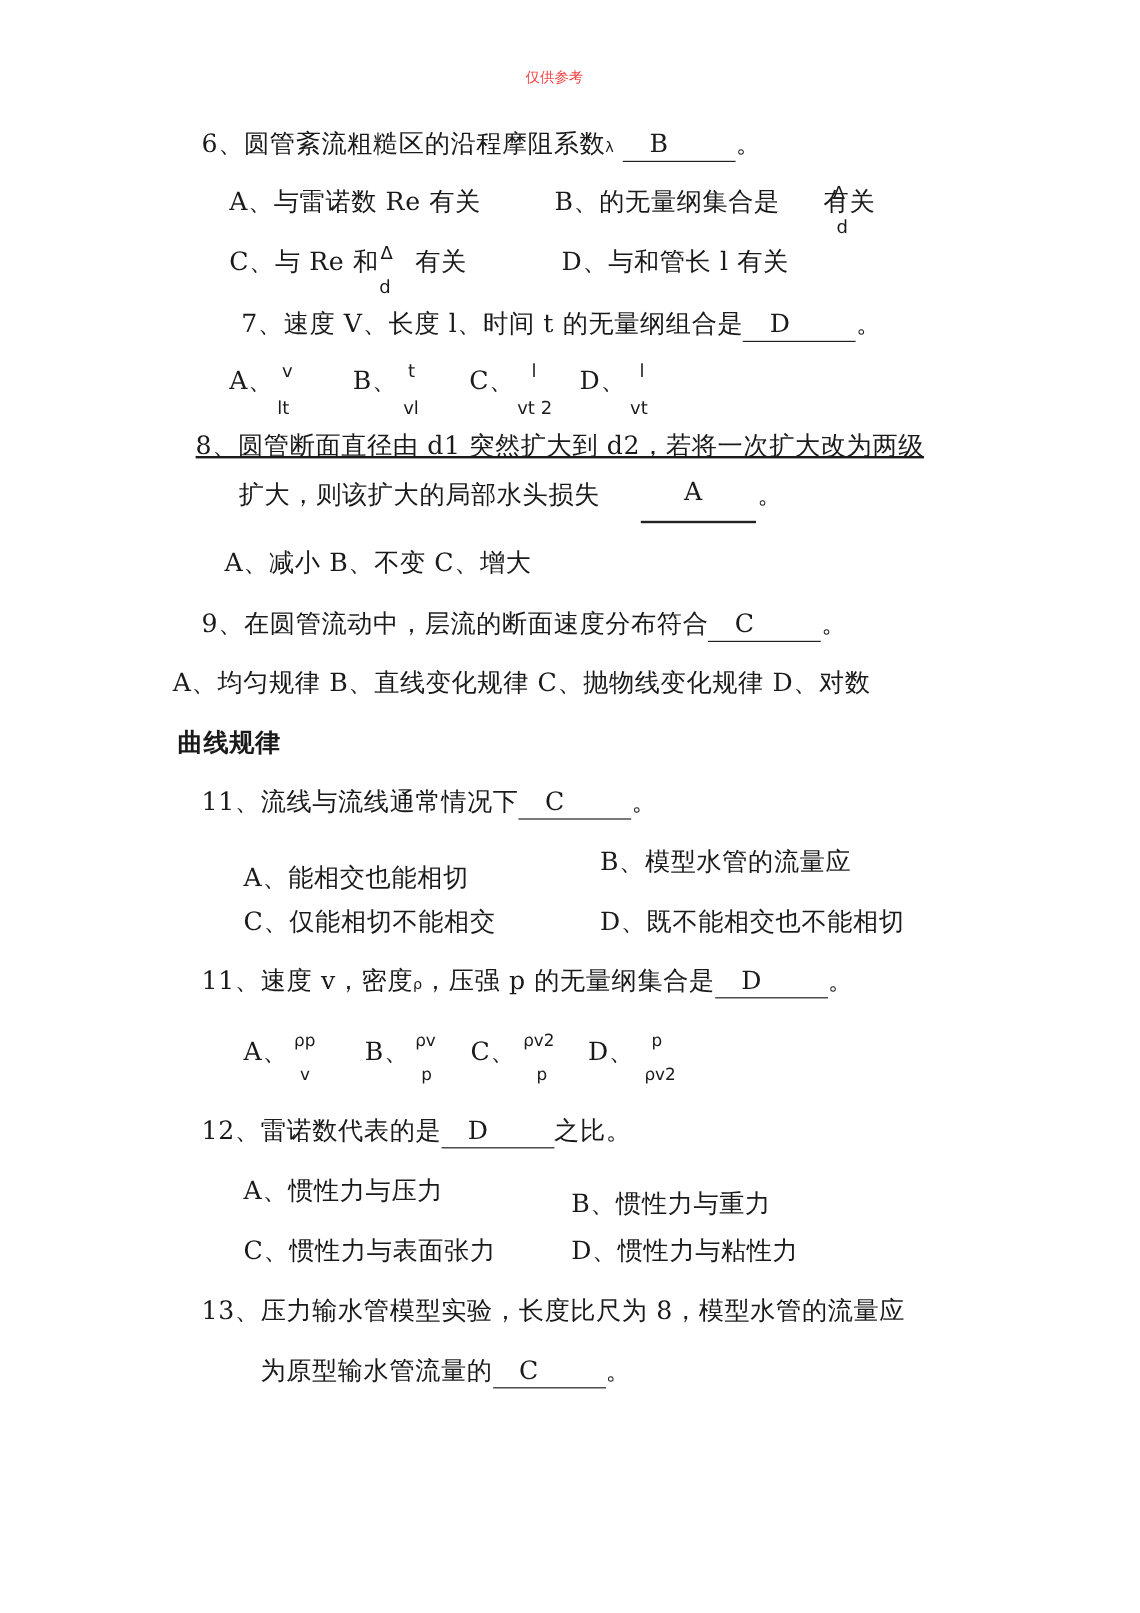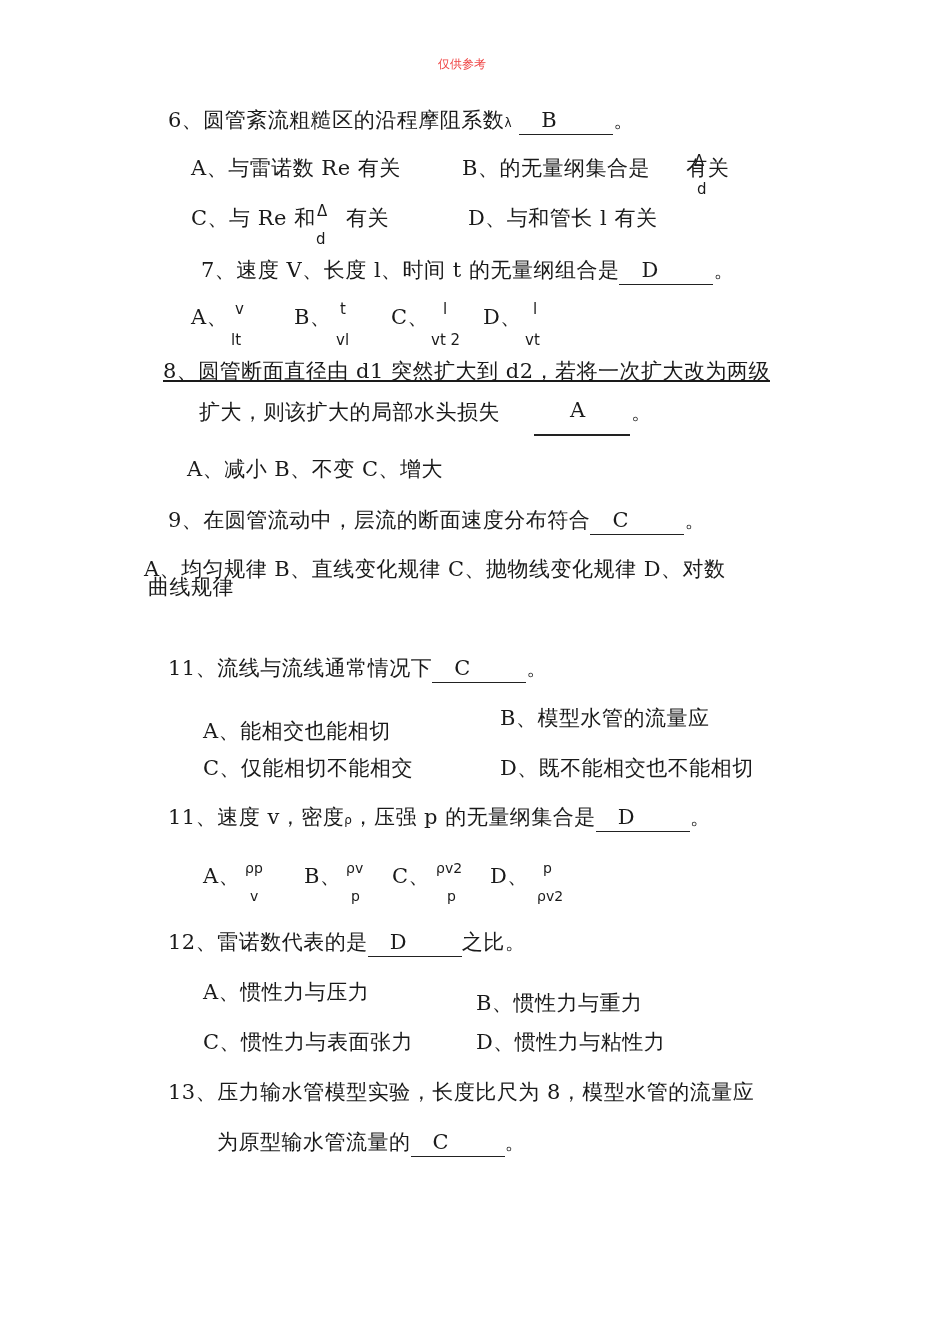--- a/index.html
+++ b/index.html
@@ -63,21 +63,21 @@
 <div class="abs q" style="left:534px; top:398px; width:96px; height:36px; border-bottom:2px solid #222;">
   <span style="padding-left:36px;">A</span>
 </div>
 <div class="abs q" style="left:631px; top:398px;">。</div>
 <div class="abs q" style="left:187px; top:455px;">A、减小   B、不变   C、增大</div>
 
 <div class="abs q" style="left:168px; top:506px;">
   <span>9、在圆管流动中，层流的断面速度分布符合</span><span class="blank" style="width:94px;"><span>C</span></span><span>。</span>
 </div>
 <div class="abs q" style="left:144px; top:555px;">A、均匀规律   B、直线变化规律   C、抛物线变化规律   D、对数</div>
-<div class="abs q" style="left:148px; top:573px;">曲线规律</div>
+<div class="abs q" style="left:148px; top:605px;font-weight:bold;">曲线规律</div>
 
 <div class="abs q" style="left:168px; top:654px;">
   <span>11、流线与流线通常情况下</span><span class="blank" style="width:94px;"><span>C</span></span><span>。</span>
 </div>
 <div class="abs q" style="left:203px; top:704px;margin-top:13px;">A、能相交也能相切</div>
 <div class="abs q" style="left:500px; top:704px;">B、模型水管的流量应</div>
 <div class="abs q" style="left:203px; top:754px;">C、仅能相切不能相交</div>
 <div class="abs q" style="left:500px; top:754px;">D、既不能相交也不能相切</div>
 
 <div class="abs q" style="left:168px; top:803px;">

